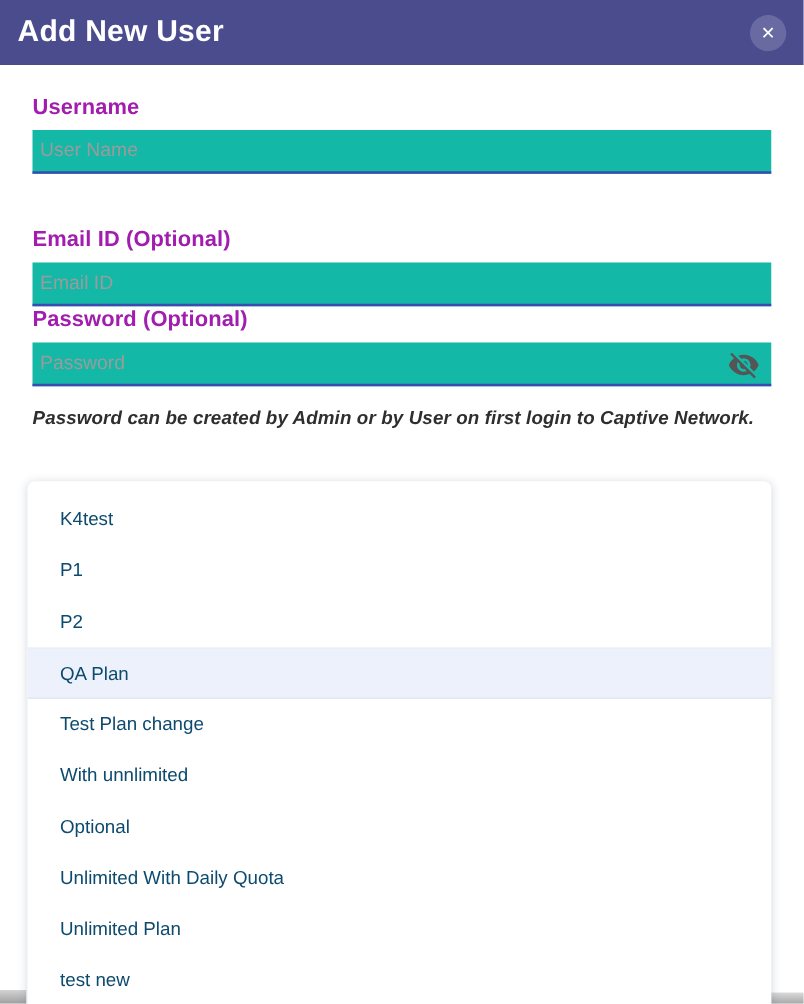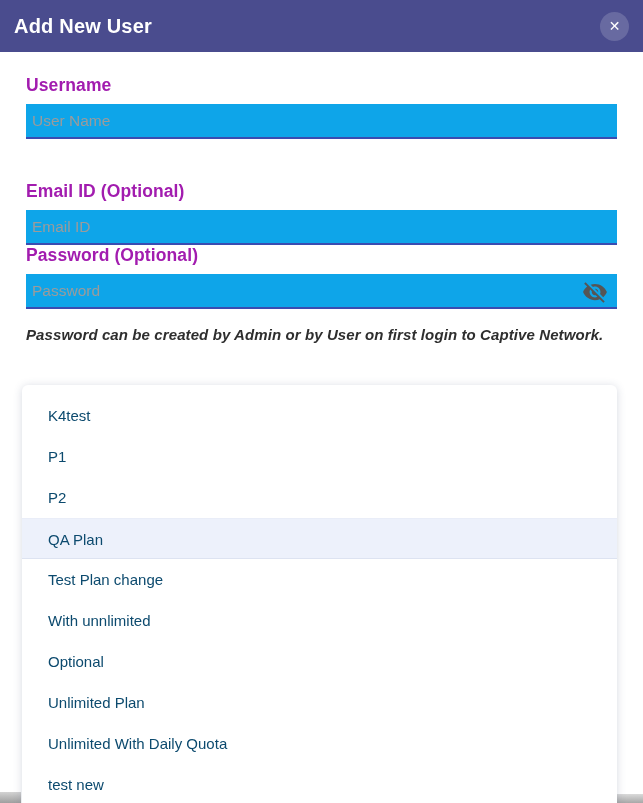--- a/index.html
+++ b/index.html
@@ -15,21 +15,21 @@
   .modal-header {
     height: 52px;
     background: #4a4c8e;
     display: flex;
     align-items: center;
     justify-content: space-between;
     padding: 0 14px;
   }
   .modal-title {
     color: #ffffff;
-    font-size: 20px;
+    font-size: 24px;
     font-weight: bold;
     letter-spacing: 0.2px;
   }
   .close-btn {
     width: 29px;
     height: 29px;
     border-radius: 50%;
     background: rgba(255,255,255,0.17);
     color: #ffffff;
     display: flex;
@@ -49,21 +49,21 @@
     display: block;
     color: #a21caf;
     font-size: 17.5px;
     font-weight: bold;
     letter-spacing: 0.1px;
   }
   .input-wrap { position: relative; margin-top: 8px; }
   .text-input {
     width: 100%;
     height: 35px;
-    background: #0ea5e9;
+    background: #14b8a6;
     border: none;
     border-bottom: 2px solid #3a4cb1;
     font-family: "Liberation Sans", sans-serif;
     font-size: 15.5px;
     color: #333333;
     padding: 0 6px;
     outline: none;
   }
   .text-input.has-icon { padding-right: 40px; }
   .text-input::placeholder { color: #9b9b9b; opacity: 1; }
@@ -174,19 +174,19 @@
 </div>
 
 <div class="plan-dropdown">
     <div class="dd-item">K4test</div>
     <div class="dd-item">P1</div>
     <div class="dd-item">P2</div>
     <div class="dd-item selected">QA Plan</div>
     <div class="dd-item">Test Plan change</div>
     <div class="dd-item">With unnlimited</div>
     <div class="dd-item">Optional</div>
+    <div class="dd-item">Unlimited With Daily Quota</div>
     <div class="dd-item">Unlimited Plan</div>
-    <div class="dd-item">Unlimited With Daily Quota</div>
     <div class="dd-item">test new</div>
   </div>
 
 <div class="bg-edge-left"></div>
 <div class="bg-edge-right"></div>
 
 </body></html>

